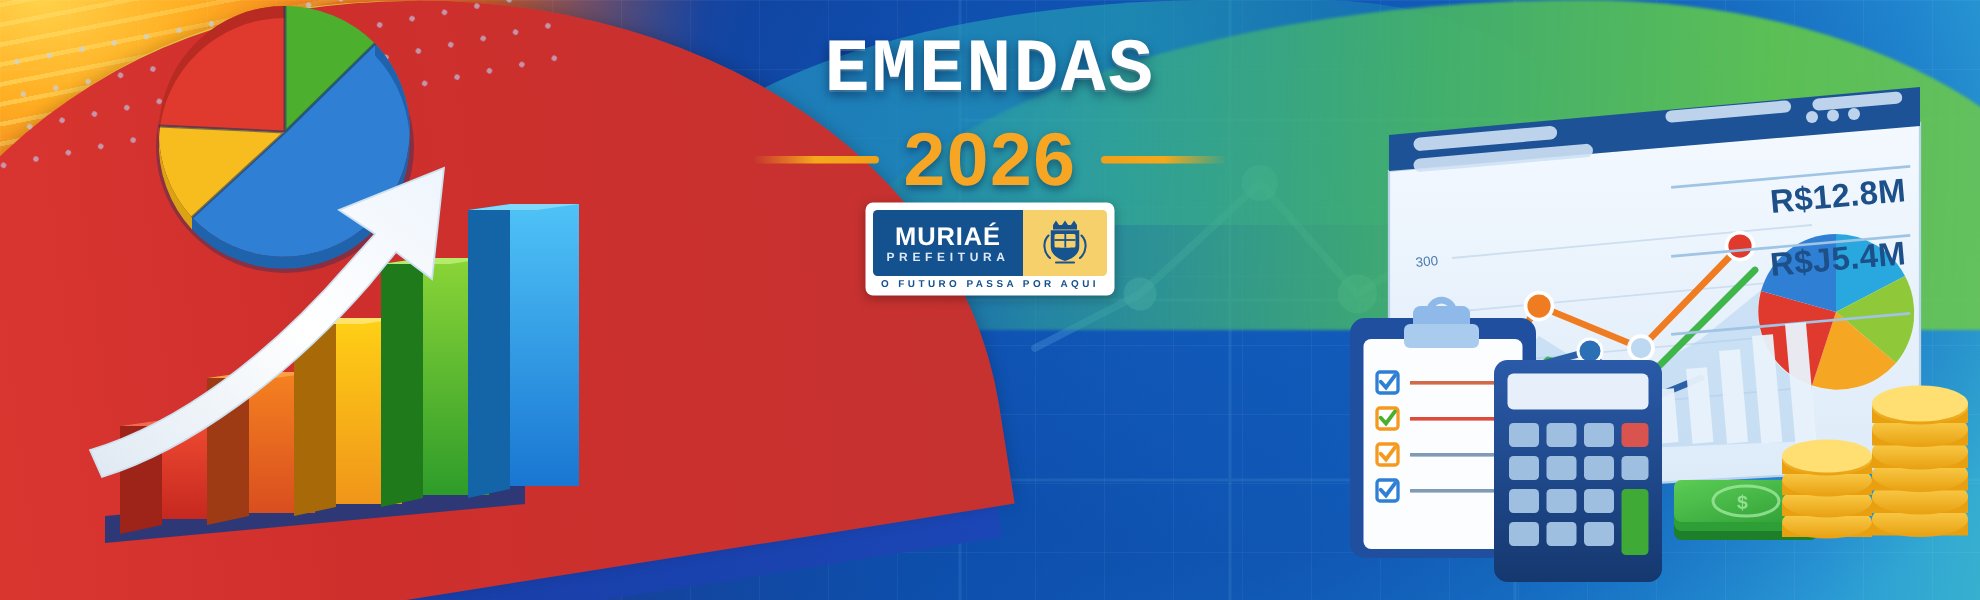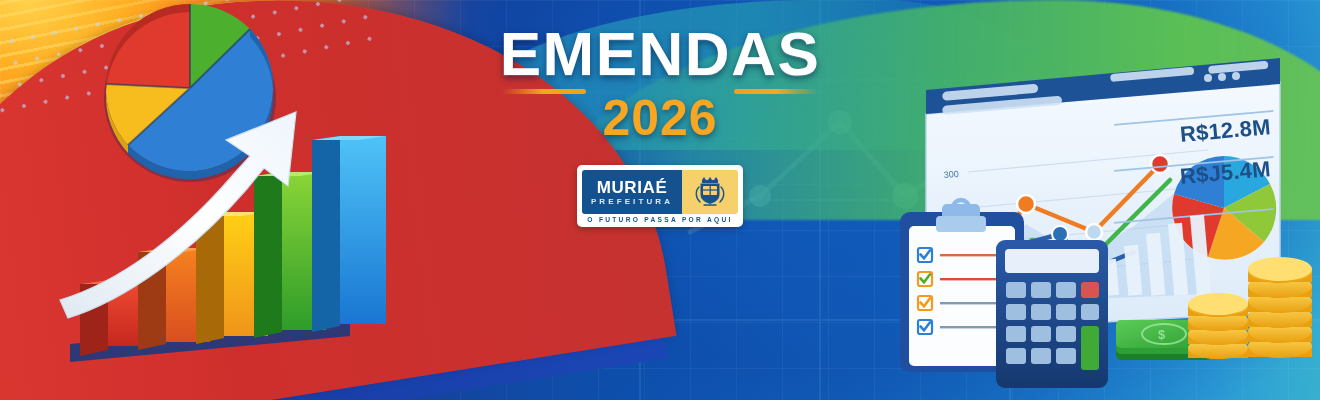--- a/index.html
+++ b/index.html
@@ -80,45 +80,45 @@
 
   
   .left-art{ left:50px; top:0; width:360px; height:400px; }
 
   
   .center{
     position:absolute; left:410px; top:22px; width:500px; height:378px;
     display:flex; flex-direction:column; align-items:center;
   }
   .t1{
-    font-size:62px; font-weight:700; color:#ffffff; letter-spacing:1.5px; line-height:1.02;
+    font-size:50px; font-weight:700; color:#ffffff; letter-spacing:1.5px; line-height:1.02;
     text-shadow:0 3px 7px rgba(0,20,60,.55), 0 1px 0 rgba(255,255,255,.25);
-    font-family:Liberation Sans, sans-serif;
+    font-family:Liberation Mono, monospace;
     text-align:center;
   }
   .t2{
     font-size:62px; font-weight:700; color:#ffffff; letter-spacing:1px; line-height:1.02;
     margin-top:-4px;
     text-shadow:0 3px 7px rgba(0,20,60,.55), 0 1px 0 rgba(255,255,255,.25);
   }
-  .yearrow{ display:flex; align-items:flex-start; gap:16px; margin-top:4px; }
+  .yearrow{ display:flex; align-items:center; gap:16px; margin-top:4px; }
   .dash{ width:84px; height:5px; background:linear-gradient(90deg,rgba(247,170,30,0),#f5a81c,#f0a01a); border-radius:3px; }
   .dash.r{ background:linear-gradient(270deg,rgba(247,170,30,0),#f5a81c,#f0a01a); }
   .year{
     font-size:50px; font-weight:700; color:#f6a623; letter-spacing:1px;
     text-shadow:0 3px 6px rgba(0,25,70,.5);
   }
   .sub{
     margin-top:14px; font-size:29px; font-weight:600; color:#f2f7ff; letter-spacing:.2px;
     text-shadow:0 2px 5px rgba(0,20,60,.5);
   }
 
   
   .logo{
-    margin-top:18px; width:166px; background:#ffffff; border-radius:5px;
+    width:166px; background:#ffffff; border-radius:5px;
     padding:5px 5px 3px 5px; box-shadow:0 2px 7px rgba(0,0,0,.28);
   }
   .logo-row{ display:flex; height:44px; gap:0; }
   .logo-left{
     flex:1; background:#14518f; border-radius:3px 0 0 3px;
     display:flex; flex-direction:column; align-items:center; justify-content:center;
   }
   .logo-muriae{ color:#fff; font-size:17px; font-weight:700; letter-spacing:.6px; line-height:1; }
   .logo-pref{ color:#dce9f7; font-size:8px; font-weight:700; letter-spacing:3.1px; line-height:1; margin-top:2px; }
   .logo-right{

